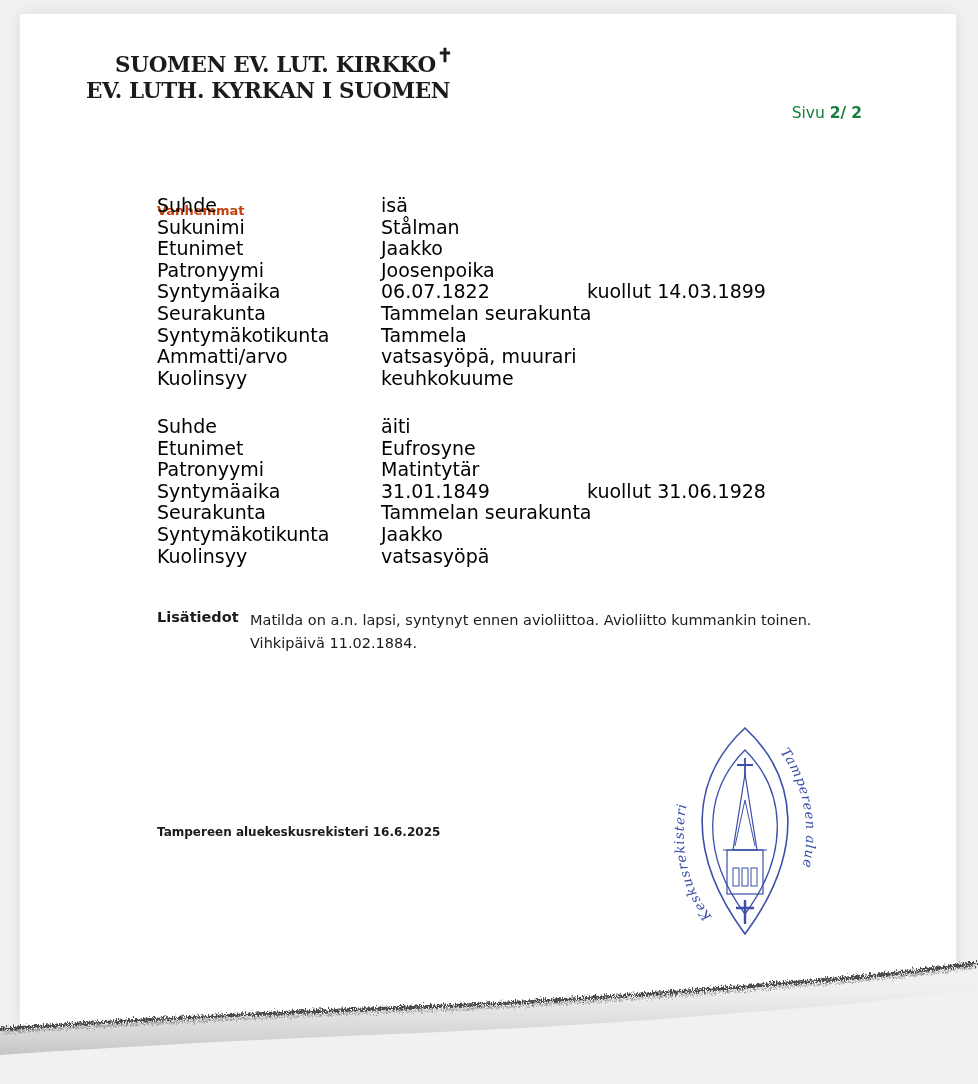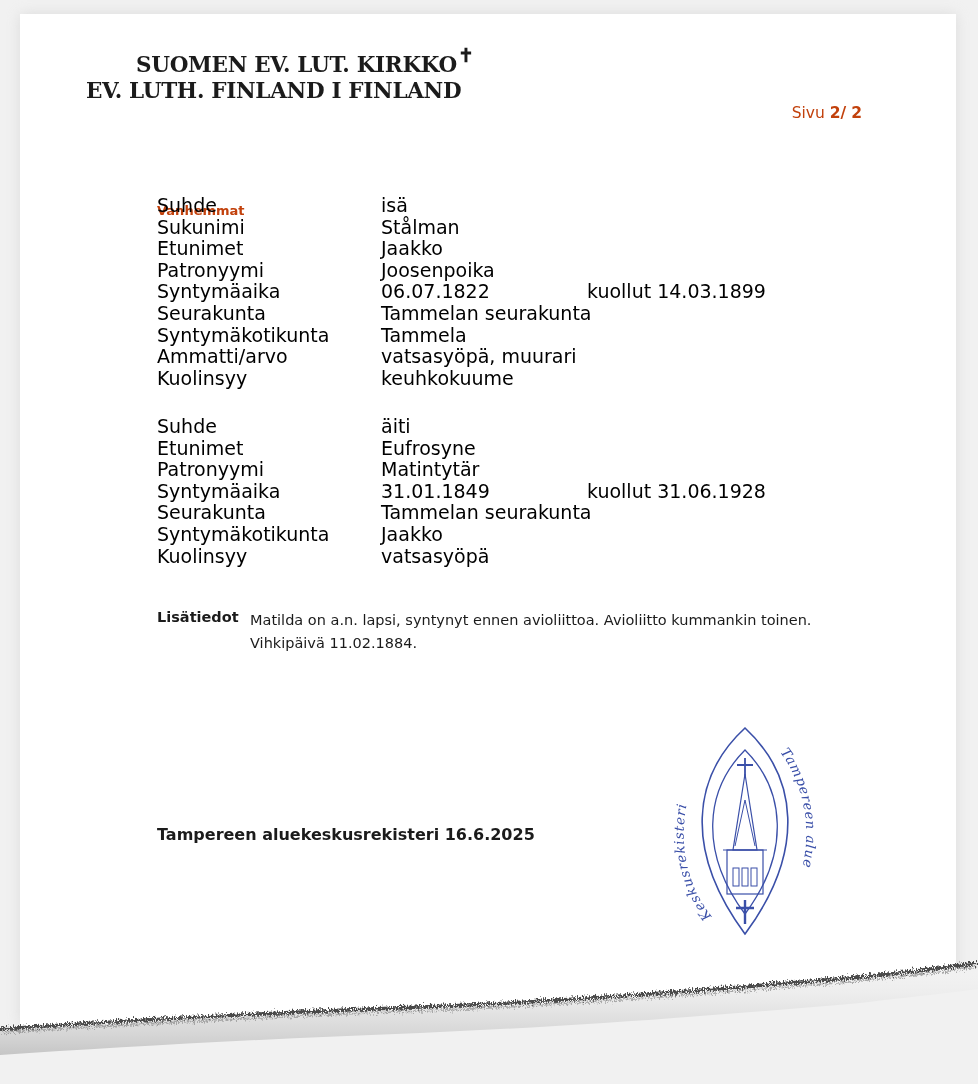--- a/index.html
+++ b/index.html
@@ -59,38 +59,38 @@
     font-weight: bold;
     color: #1b1b1b;
   }
   #header-logo .line1,
   #header-logo .line2 {
     white-space: nowrap;
     letter-spacing: -0.3px;
     font-size: 21.5px;
     line-height: 26px;
   }
-  #header-logo .line1 { margin-left: 50px; }
+  #header-logo .line1 { margin-left: 29px; }
   #header-logo .line2 { margin-left: 0px; }
   #header-logo .cross {
     font-size: 19px;
     vertical-align: super;
     line-height: 0;
     position: relative;
     top: -2px;
     margin-left: 1px;
   }
 
   #page-number {
     position: absolute;
     right: 116px;
     top: 104px;
     z-index: 2;
     font-size: 15.5px;
-    color: #c2410c;
+    color: #15803d;
     white-space: nowrap;
   }
   #page-number .lbl { font-weight: normal; }
   #page-number .num { font-weight: bold; }
 
   
   .section-title {
     position: absolute;
     left: 157px;
     font-size: 13px;
@@ -150,21 +150,21 @@
     line-height: 23px;
     white-space: nowrap;
   }
 
   
   #footer-line {
     position: absolute;
     left: 157px;
     top: 825px;
     z-index: 2;
-    font-size: 16px;
+    font-size: 12px;
     font-weight: bold;
     color: #1b1b1b;
     white-space: nowrap;
   }
 
   
   #seal {
     position: absolute;
     left: 655px;
     top: 722px;
@@ -174,21 +174,21 @@
   }
 </style>
 </head>
 <body>
 
 <div id="paper-shadow"></div>
 <div id="paper"></div>
 
 <div id="header-logo">
   <div class="line1"><span>SUOMEN EV. LUT. KIRKKO</span><span class="cross">✝</span></div>
-  <div class="line2">EV. LUTH. FINLAND I FINLAND</div>
+  <div class="line2">EV. LUTH. KYRKAN I SUOMEN</div>
 </div>
 
 <div id="page-number"><span class="lbl">Sivu</span>
   <span class="num">2</span><span class="num">/</span>
   <span class="num">2</span>
 </div>
 
 <div class="section-title" style="top:155px;">Vanhemmat</div>
 
 <div class="field-block" id="parent-block-0" style="top:194px;">

